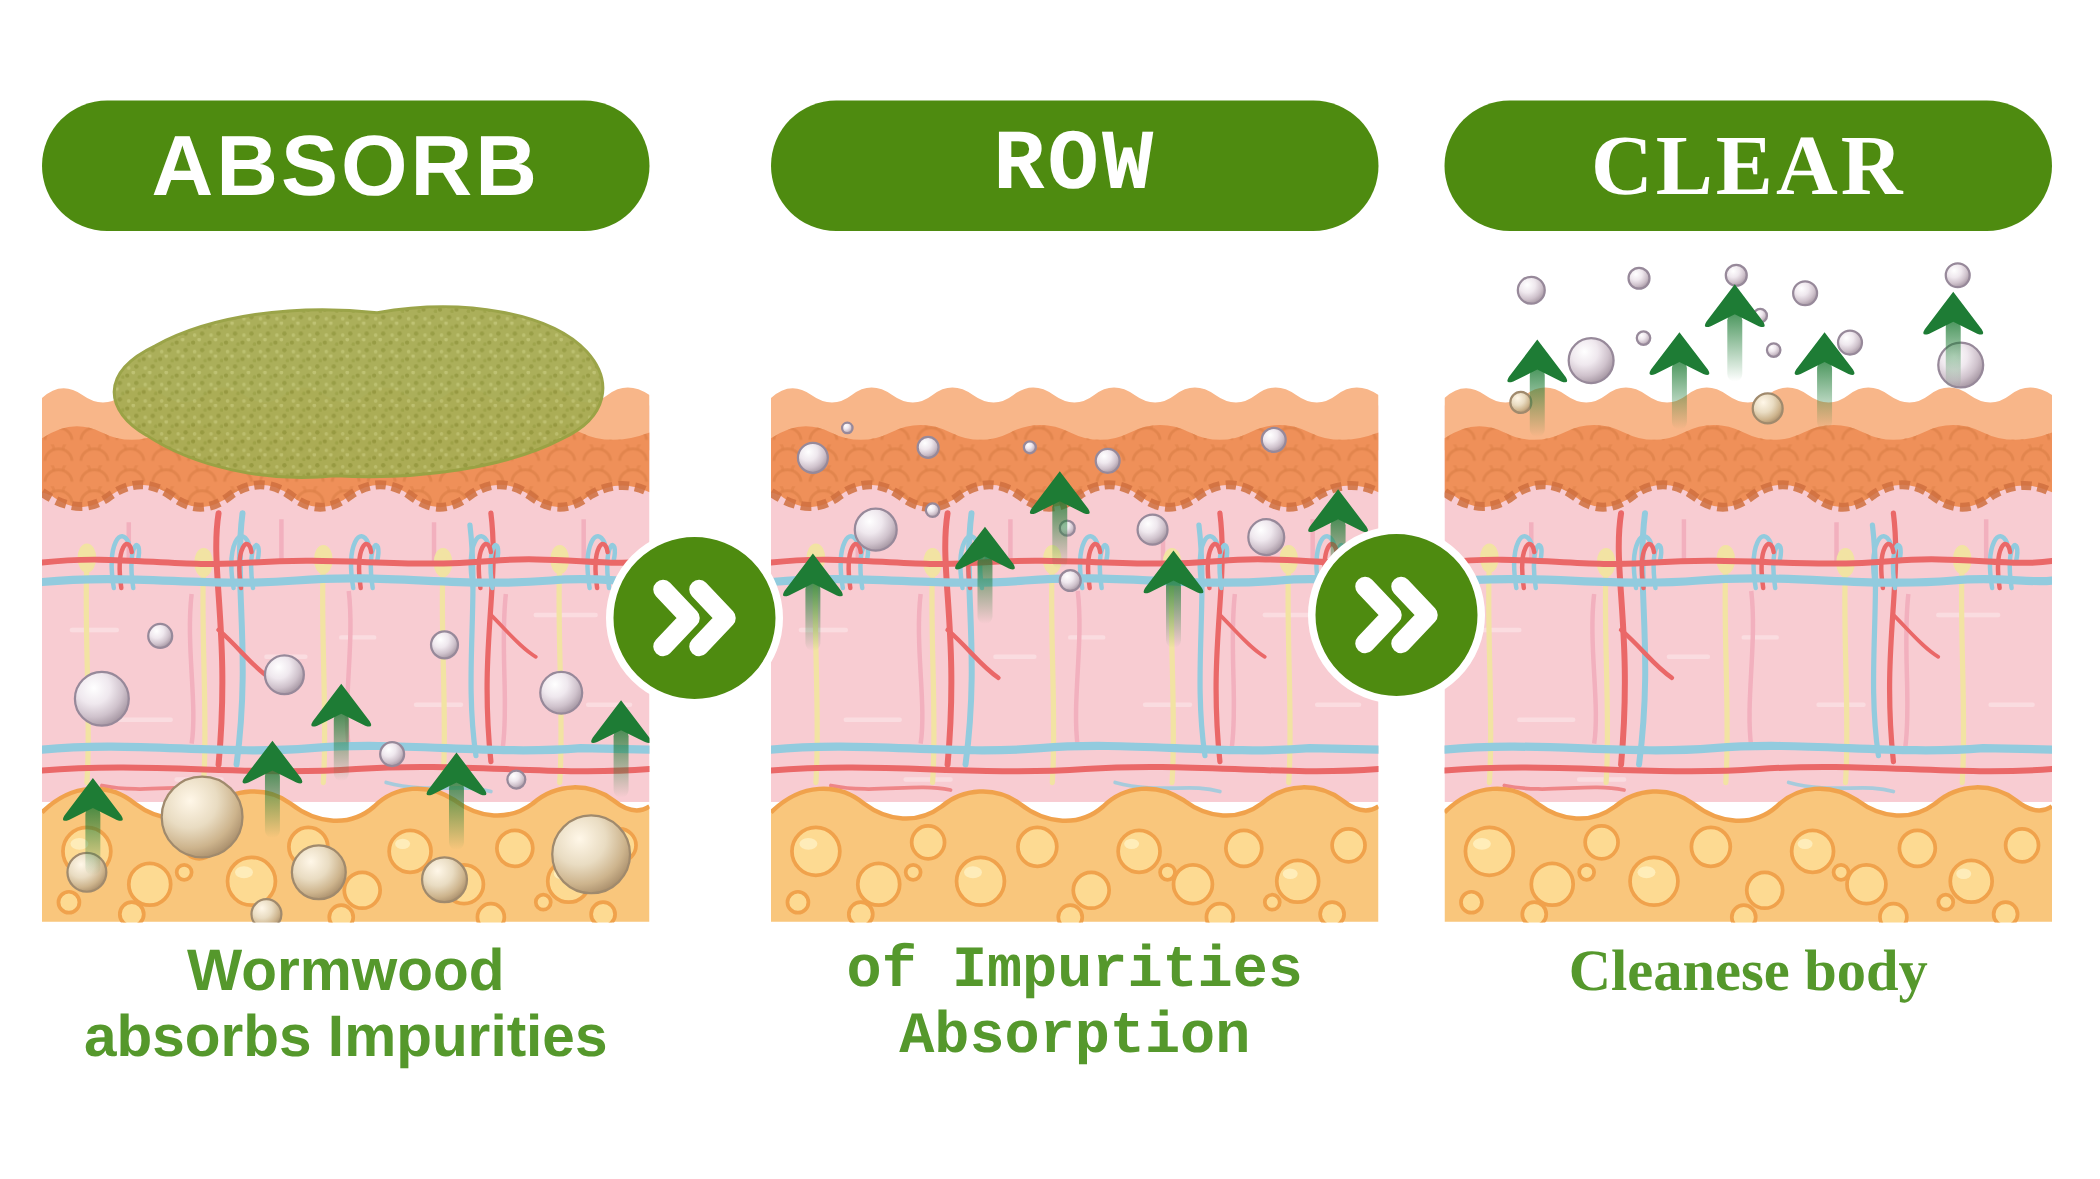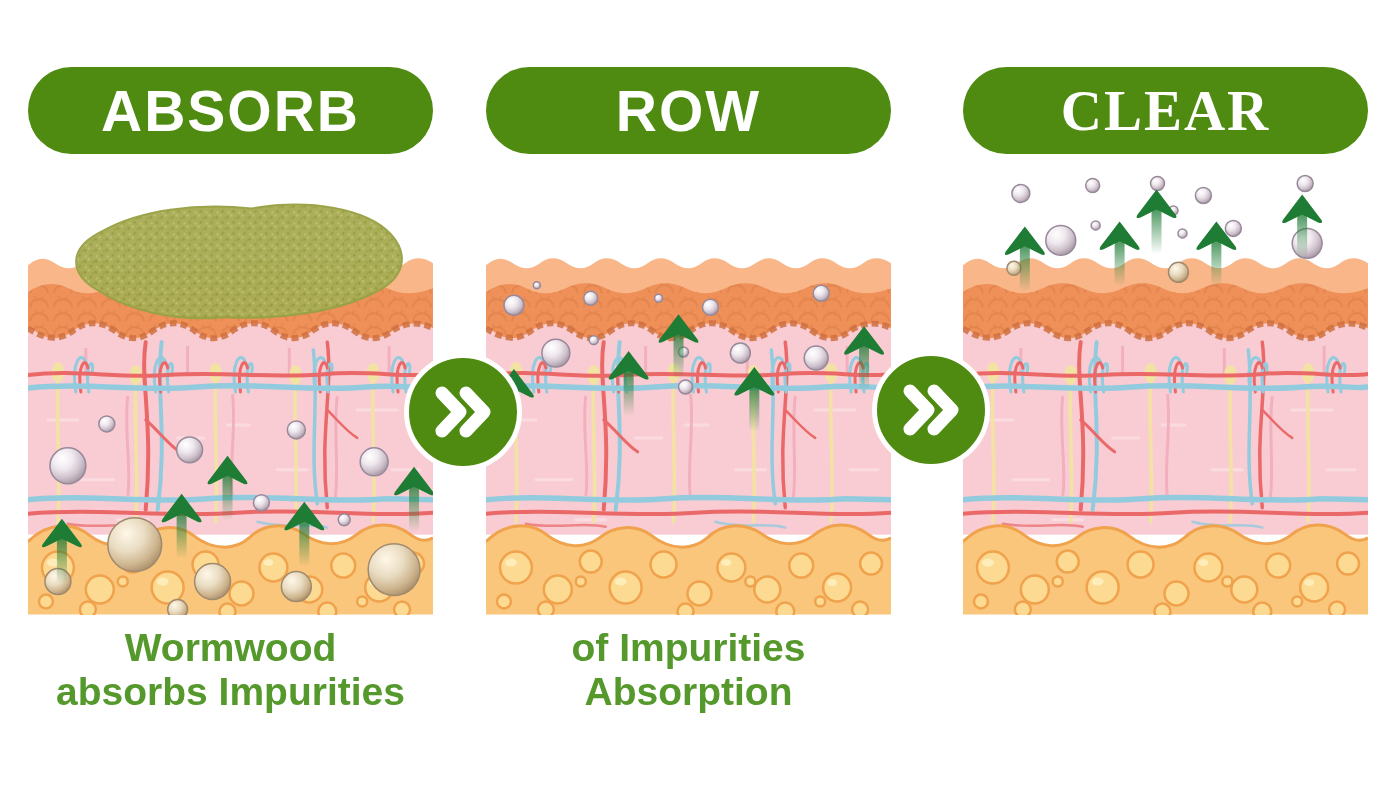--- a/index.html
+++ b/index.html
@@ -190,21 +190,21 @@
         <use href="#upArrow" x="255" y="331" width="44" height="70"></use>
         <use href="#upArrow" x="365" y="296" width="44" height="70"></use>
       </g>
     </svg>
     <div class="caption">
       <span>Wormwood</span>
       <span>absorbs Impurities</span>
     </div>
   </section>
 
-  <section class="panel" style="left:486px;width:405px;">
+  <section class="panel" style="left:514px;width:405px;font-family:Liberation Mono, monospace;">
     <div class="pill">
       <span>ROW</span>
     </div>
     <svg class="skin" width="405" height="445" viewBox="0 0 406 445">
       <use href="#skinBase"></use>
       <g stroke-width="1.5">
         <circle cx="28" cy="135" r="10" fill="url(#gGray)" stroke="#97899a"></circle>
         <circle cx="105" cy="128" r="7" fill="url(#gGray)" stroke="#97899a"></circle>
         <circle cx="173" cy="128" r="4" fill="url(#gGray)" stroke="#97899a"></circle>
         <circle cx="225" cy="137" r="8" fill="url(#gGray)" stroke="#97899a"></circle>
@@ -254,20 +254,21 @@
       </g>
       <g>
         <use href="#upArrow" x="40" y="55" width="44" height="70"></use>
         <use href="#upArrow" x="135" y="50" width="44" height="70"></use>
         <use href="#upArrow" x="172" y="18" width="44" height="70"></use>
         <use href="#upArrow" x="232" y="50" width="44" height="70"></use>
         <use href="#upArrow" x="318" y="23" width="44" height="70"></use>
       </g>
     </svg>
     <div class="caption">
+      <span>Cleanese body</span>
     </div>
   </section>
 
   <div class="badge" style="left:404px;top:353px;">
     <svg width="62" height="54" viewBox="0 0 62 54">
       <g fill="none" stroke="#ffffff" stroke-width="13" stroke-linecap="round" stroke-linejoin="round">
         <path d="M10,8 L28,27 L10,46"></path>
         <path d="M34,8 L52,27 L34,46"></path>
       </g>
     </svg>

